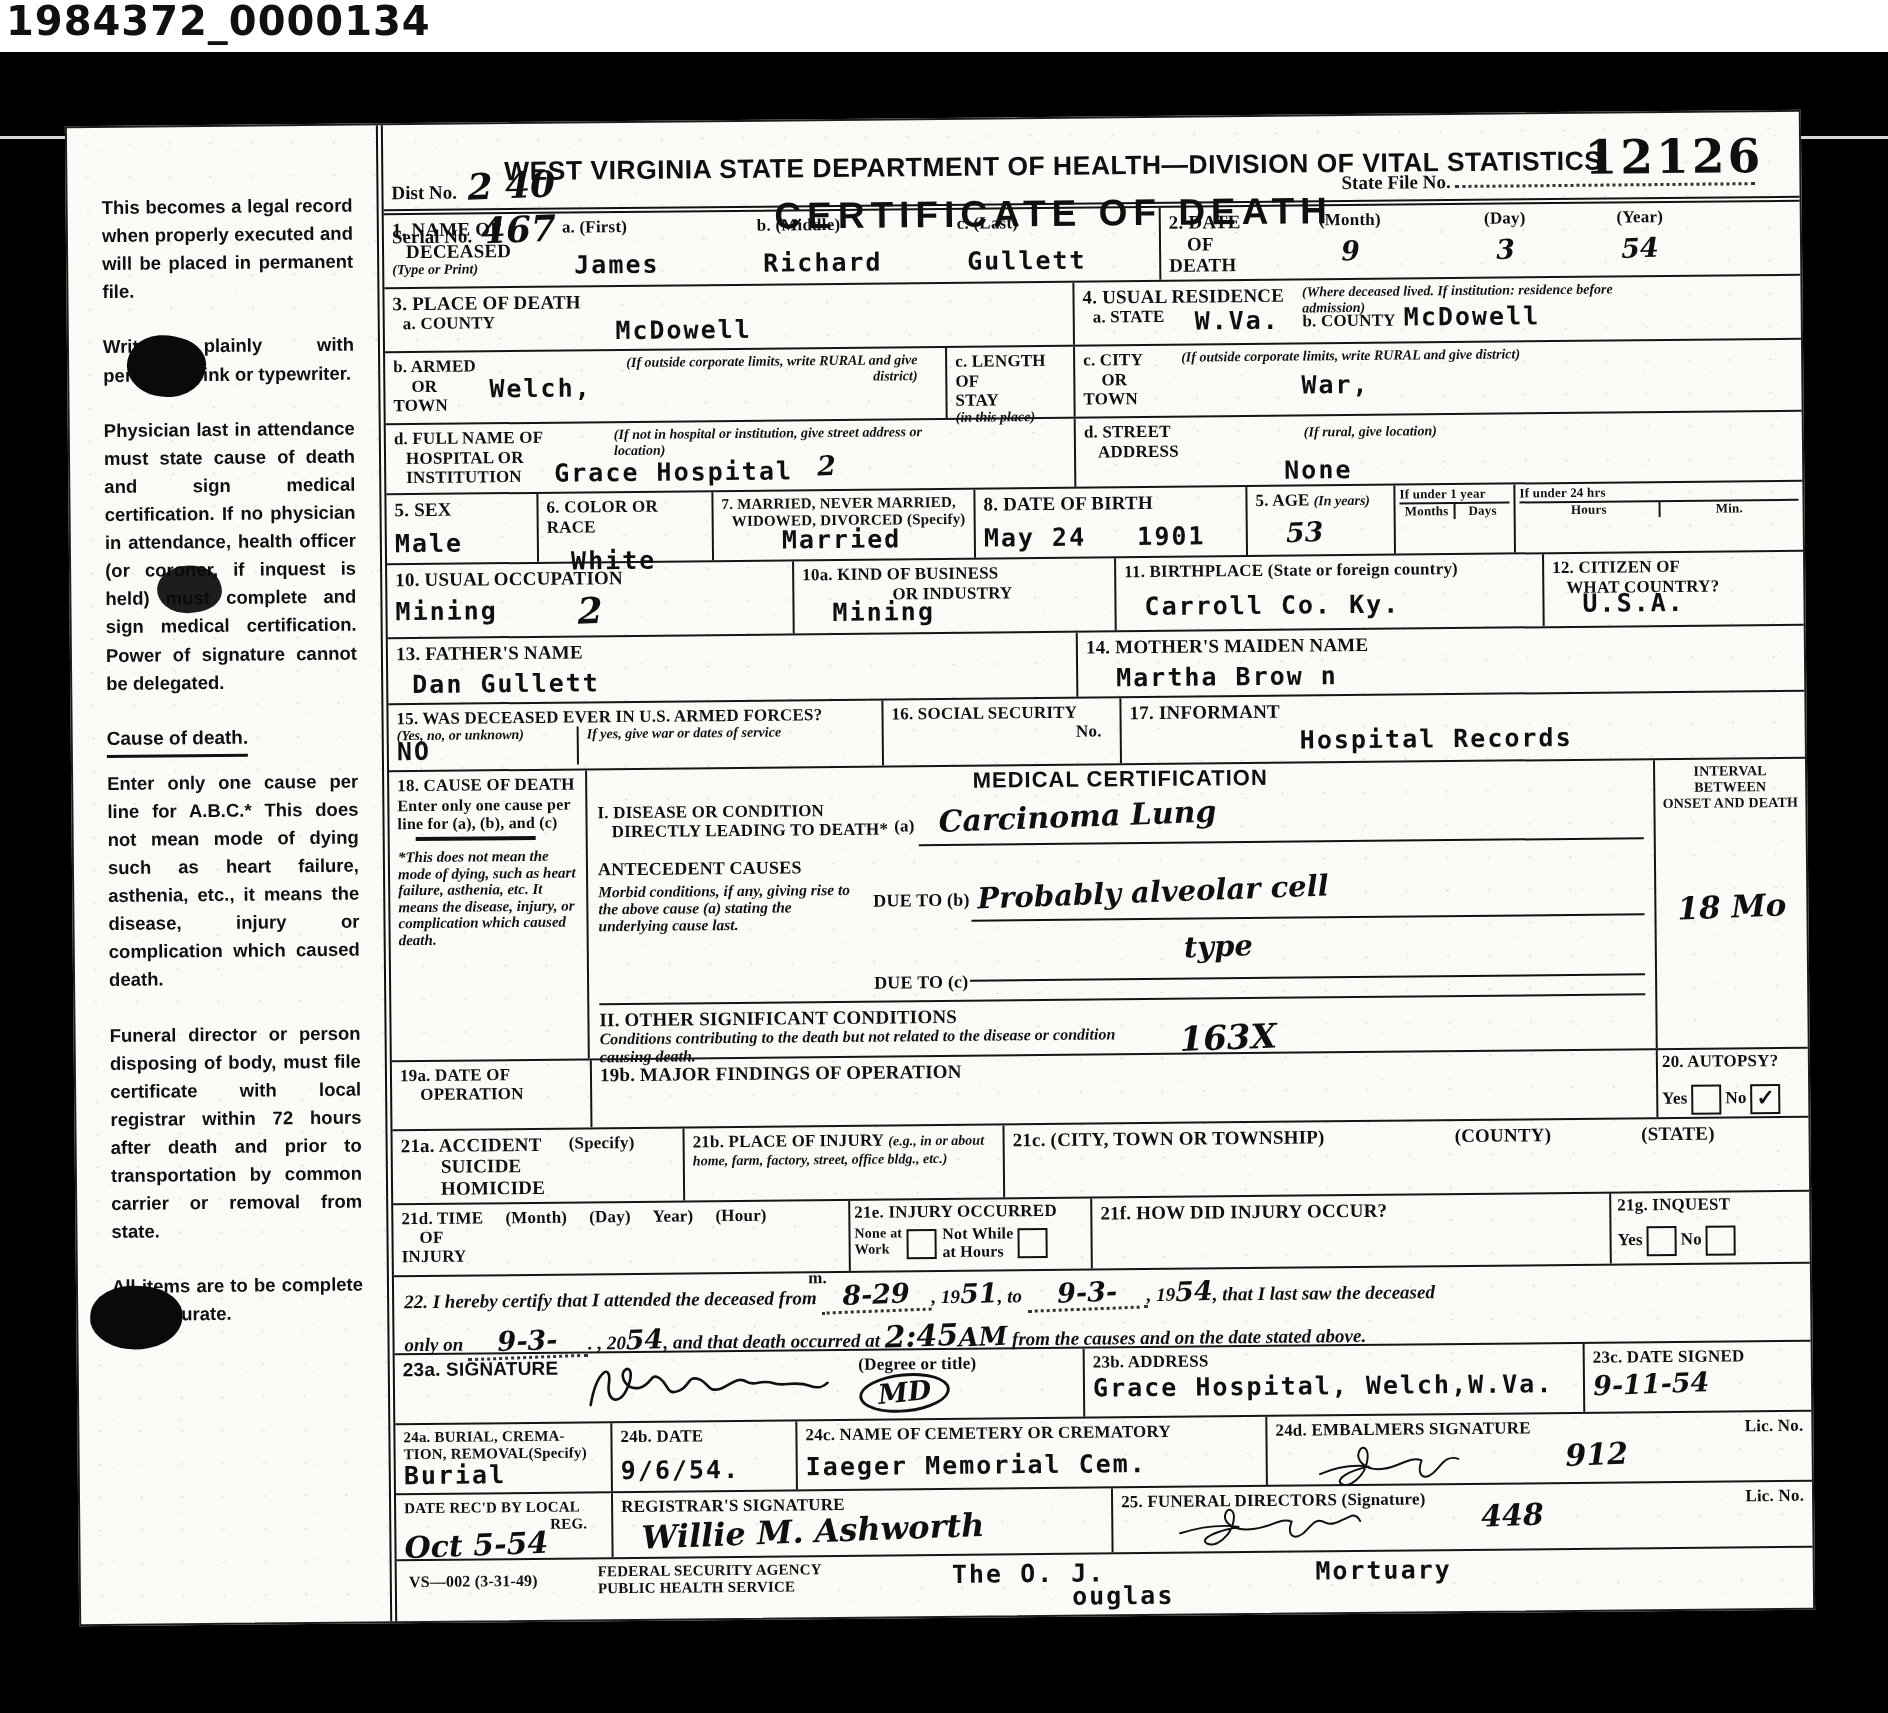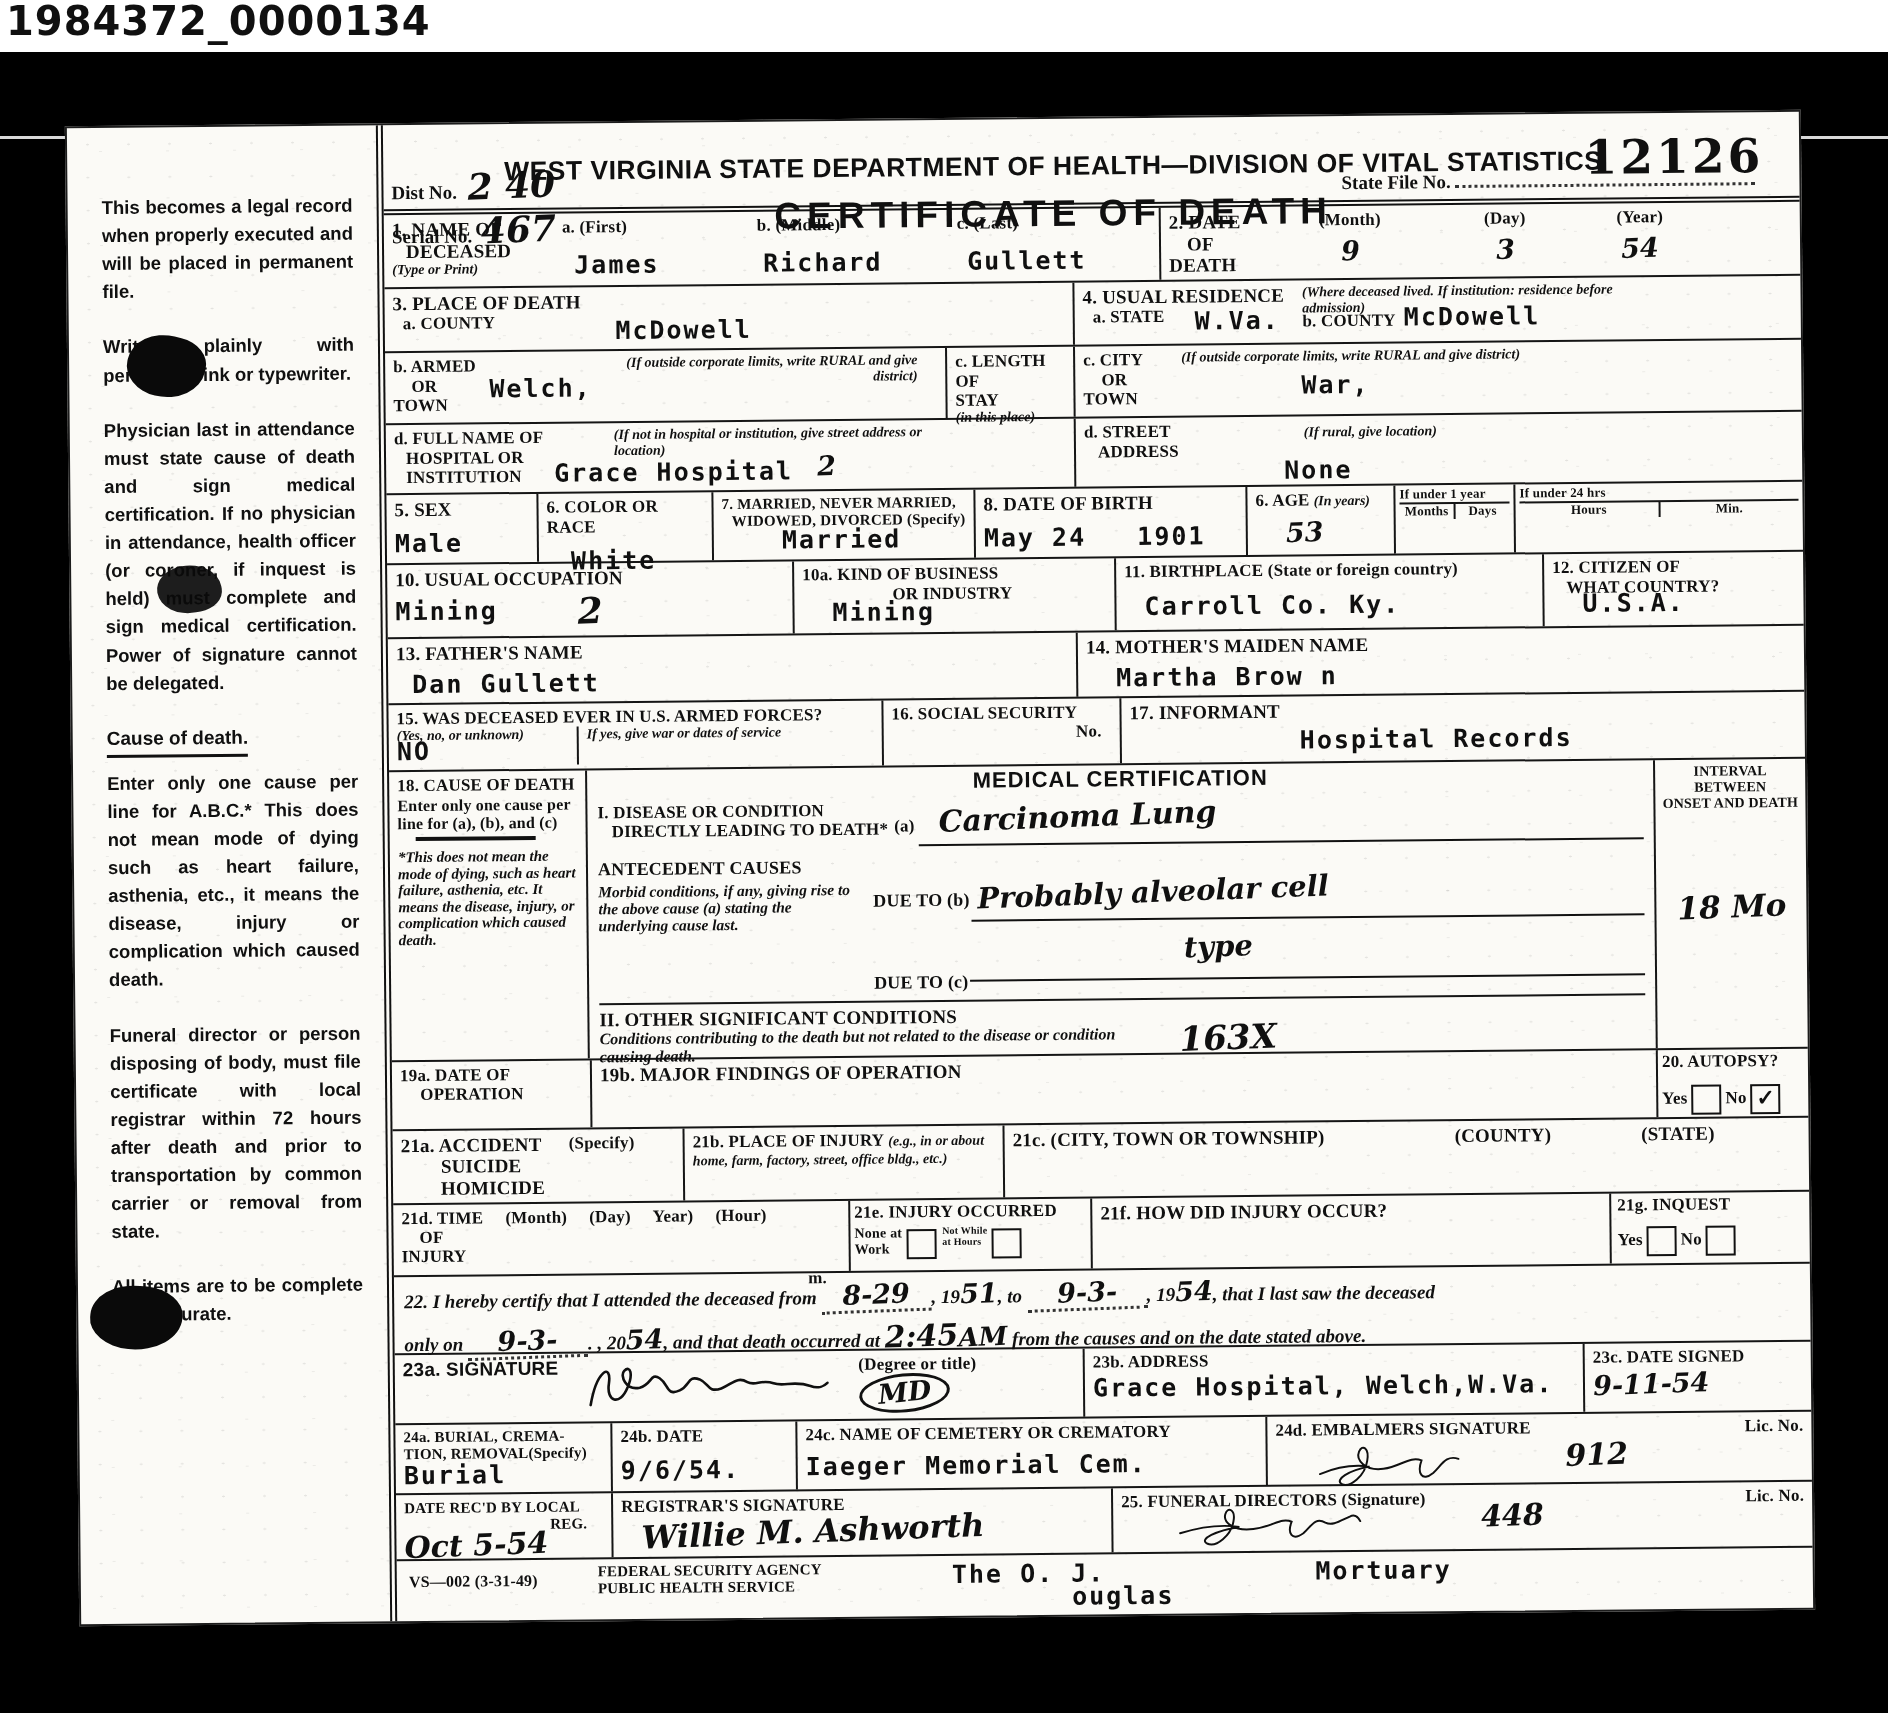--- a/index.html
+++ b/index.html
@@ -255,21 +255,21 @@
           <div class="c" style="width:262px;">
             <div class="lb" style="font-size:15px;">7. MARRIED, NEVER MARRIED,</div>
             <div class="lb" style="font-size:15px;padding-left:10px;">WIDOWED, DIVORCED (Specify)</div>
             <div class="tw" style="margin:-4px 0 0 60px;">Married</div>
           </div>
           <div class="c" style="width:272px;">
             <div class="lb big">8. DATE OF BIRTH</div>
             <div class="tw" style="margin-top:8px;">May 24   1901</div>
           </div>
           <div class="c" style="width:148px;">
-            <span class="lb">6. AGE</span>
+            <span class="lb">5. AGE</span>
             <span class="nt">(In years)</span>
             <div class="hw" style="margin:6px 0 0 30px;">53</div>
           </div>
           <div class="c" style="width:120px;padding:2px 4px;">
             <div class="lb" style="font-size:13px;">If under 1 year</div>
             <div style="display:flex;border-top:2px solid #151515;">
               <div class="lb ctr" style="font-size:13px;width:50%;border-right:2px solid #151515;">Months</div>
               <div class="lb ctr" style="font-size:13px;width:50%;">Days</div>
             </div>
           </div>
@@ -450,21 +450,21 @@
             <div class="lb" style="text-align:right;padding-right:14px;margin-top:6px;">m.</div>
           </div>
           <div class="c" style="width:242px;padding:2px 4px;">
             <div class="lb">21e. INJURY OCCURRED</div>
             <div style="display:flex;margin-top:4px;">
               <div class="lb" style="font-size:14px;">
                 <div>None at</div>
                 <div>Work</div>
               </div>
               <span class="cbox" style="margin:4px 6px 0 4px;"></span>
-              <div class="lb" style="font-size:10px;">
+              <div class="lb" style="font-size:16px;">
                 <div>Not While</div>
                 <div>at Hours</div>
               </div>
               <span class="cbox" style="margin:4px 0 0 4px;"></span>
             </div>
           </div>
           <div class="c" style="flex:1;">
             <div class="lb big">21f. HOW DID INJURY OCCUR?</div>
           </div>
           <div class="c" style="width:200px;padding:2px 6px;">

